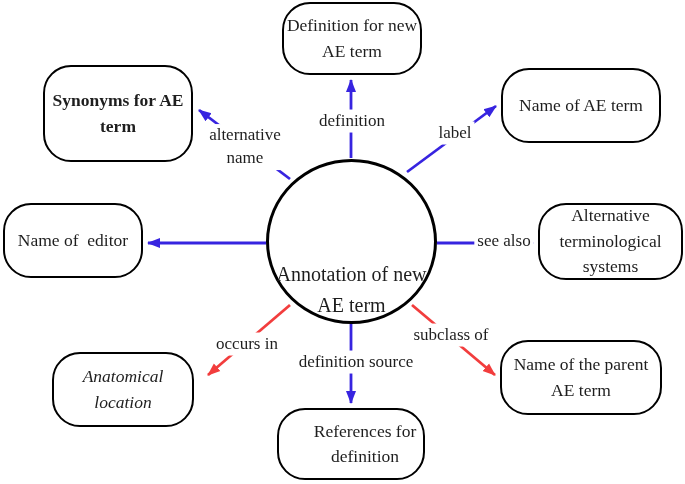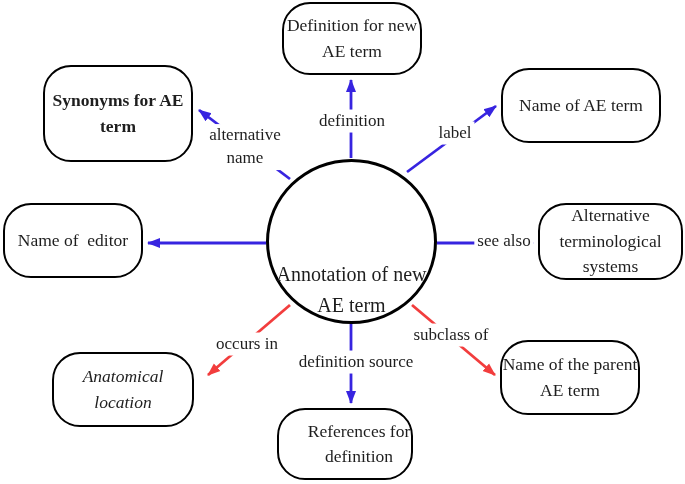--- a/index.html
+++ b/index.html
@@ -116,26 +116,26 @@
   <div class="node" style="left:538px; top:203px; width:145px; height:77px;">
     <span>Alternative
 terminological
 systems</span>
   </div>
 
   <div class="node" style="left:52px;  top:352px; width:142px; height:75px;font-style:italic;">
     <span>Anatomical location</span>
   </div>
 
-  <div class="node" style="left:277px; top:408px; width:136px; height:72px;padding-left:28px;">
+  <div class="node" style="left:277px; top:408px; width:148px; height:72px;padding-left:28px;">
     <span>References for
 definition</span>
   </div>
 
-  <div class="node" style="left:500px; top:340px; width:140px; height:75px;">
+  <div class="node" style="left:500px; top:340px; width:162px; height:75px;">
     <span>Name of the parent
 AE term</span>
   </div>
 
   <span class="edge-label" style="left:352px; top:121px;">definition</span>
   <span class="edge-label" style="left:245px; top:147px;">alternative
 name</span>
   <span class="edge-label" style="left:455px; top:133px;">label</span>
   <span class="edge-label" style="left:504px; top:241px;">see also</span>
   <span class="edge-label" style="left:247px; top:344px;">occurs in</span>

